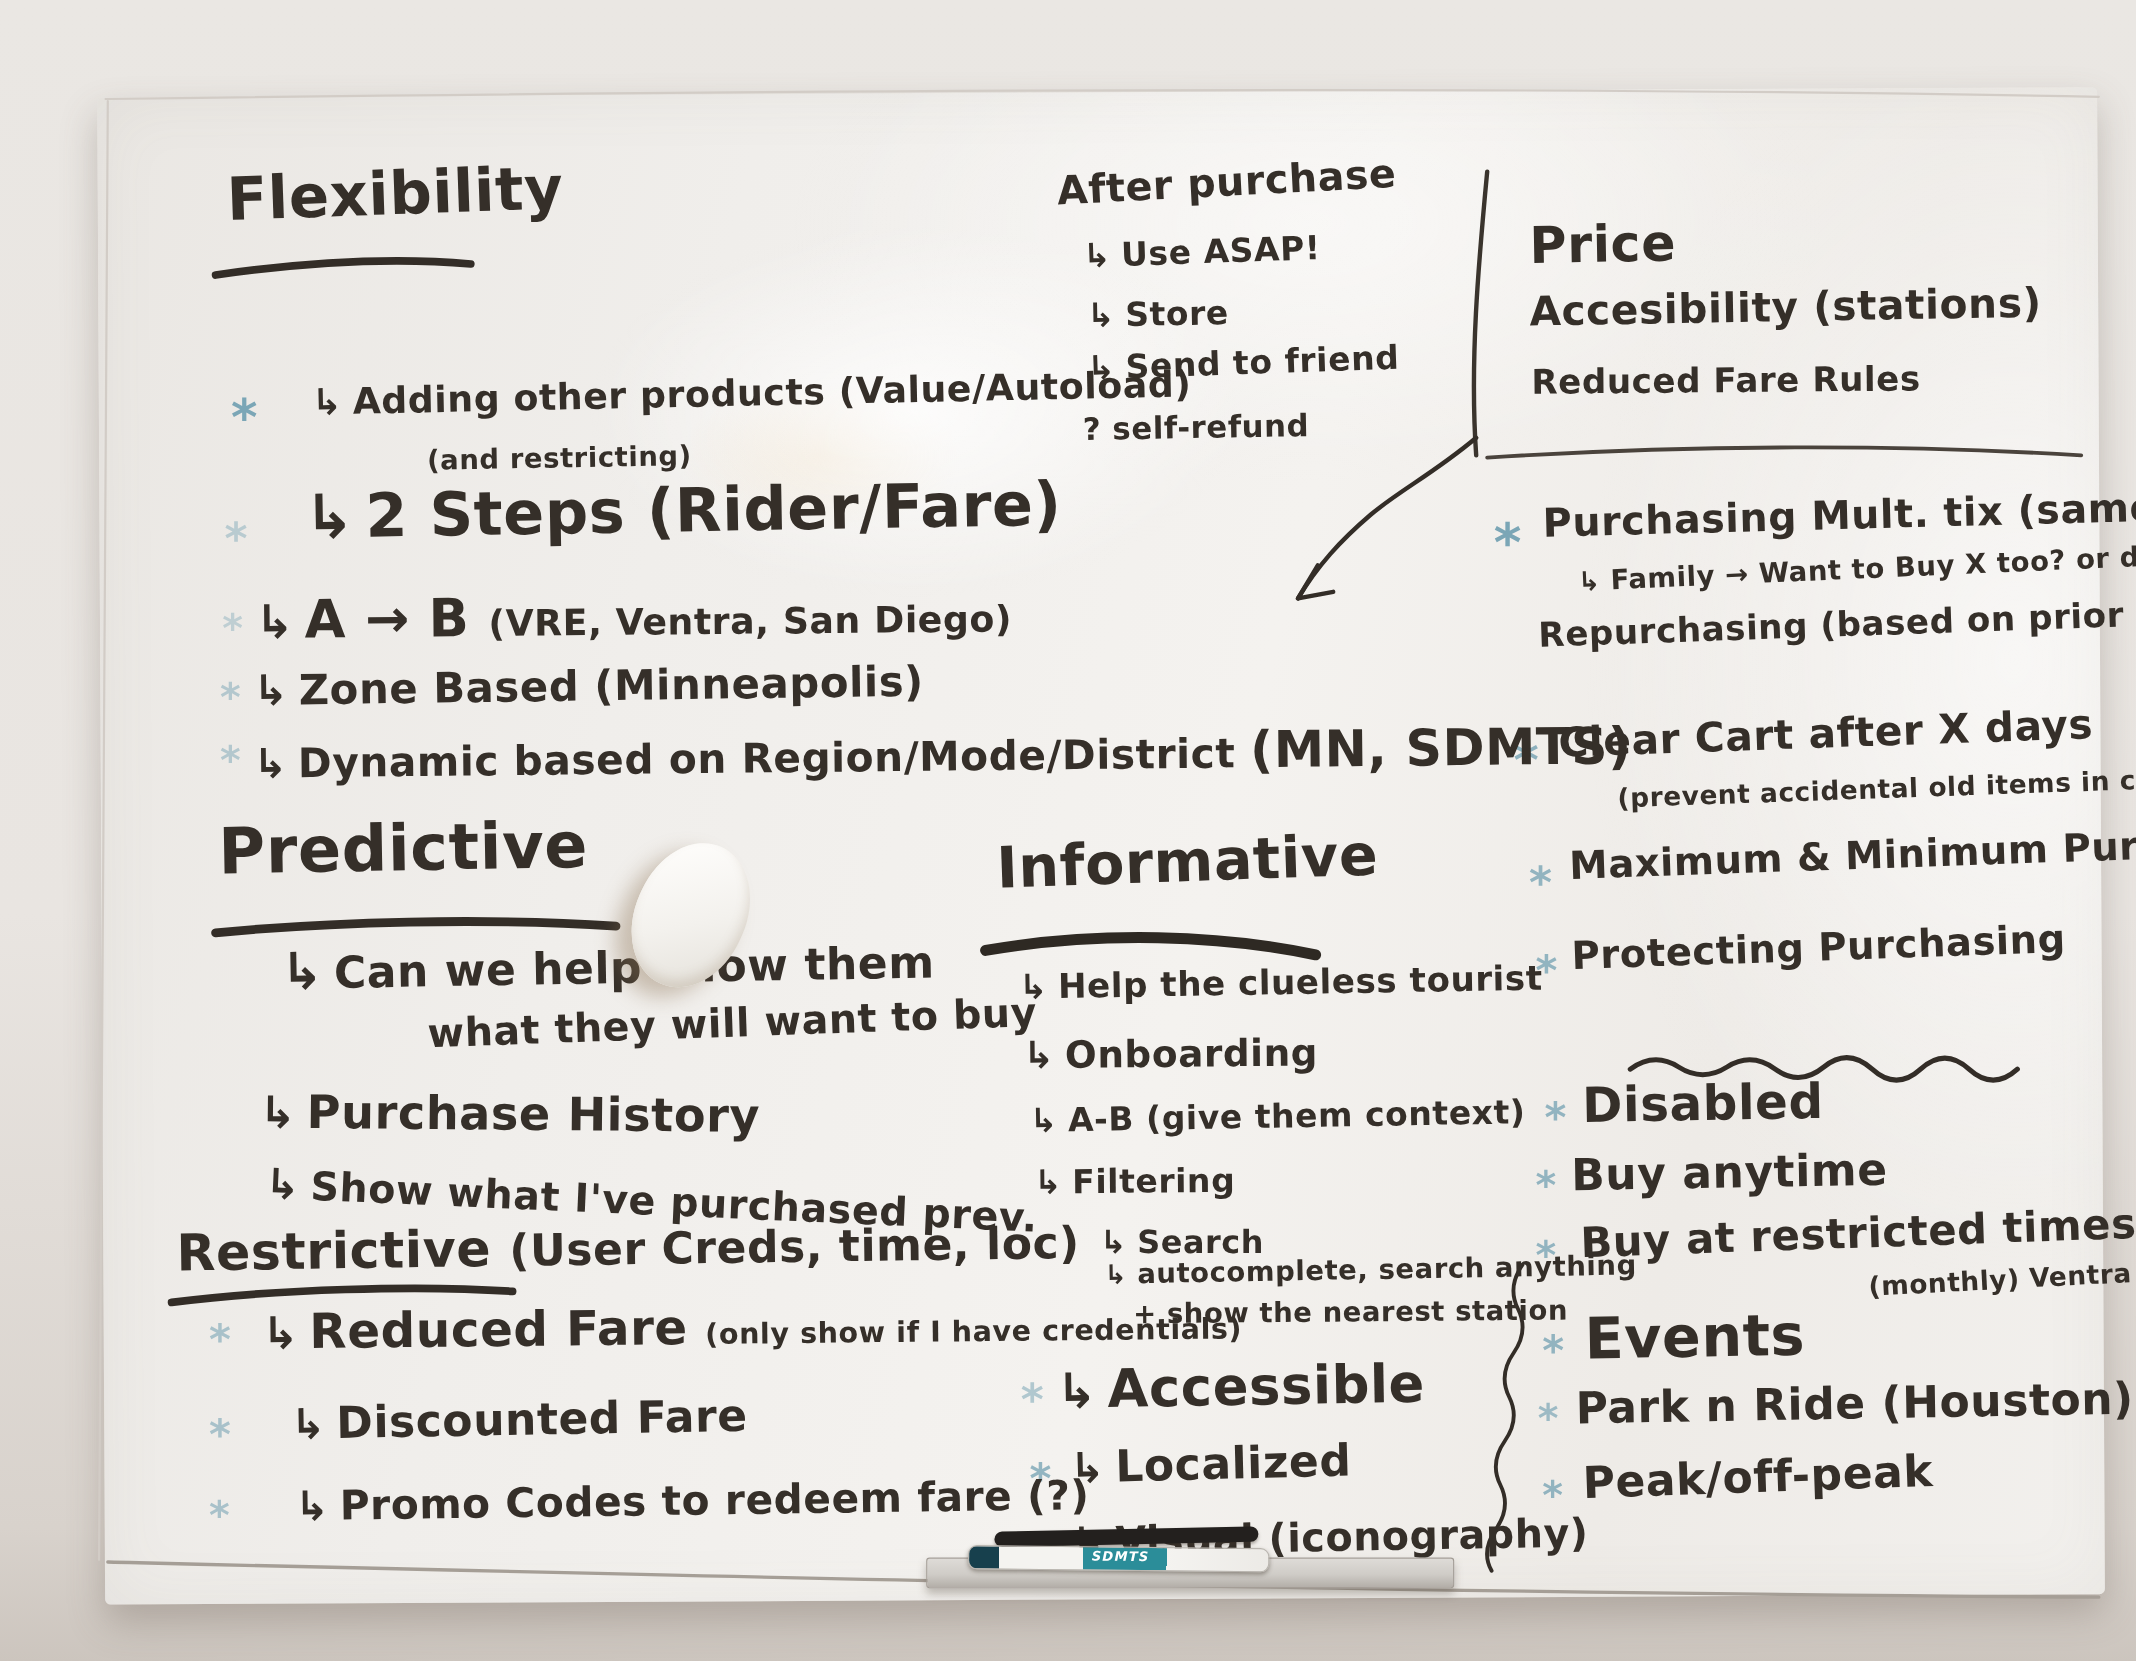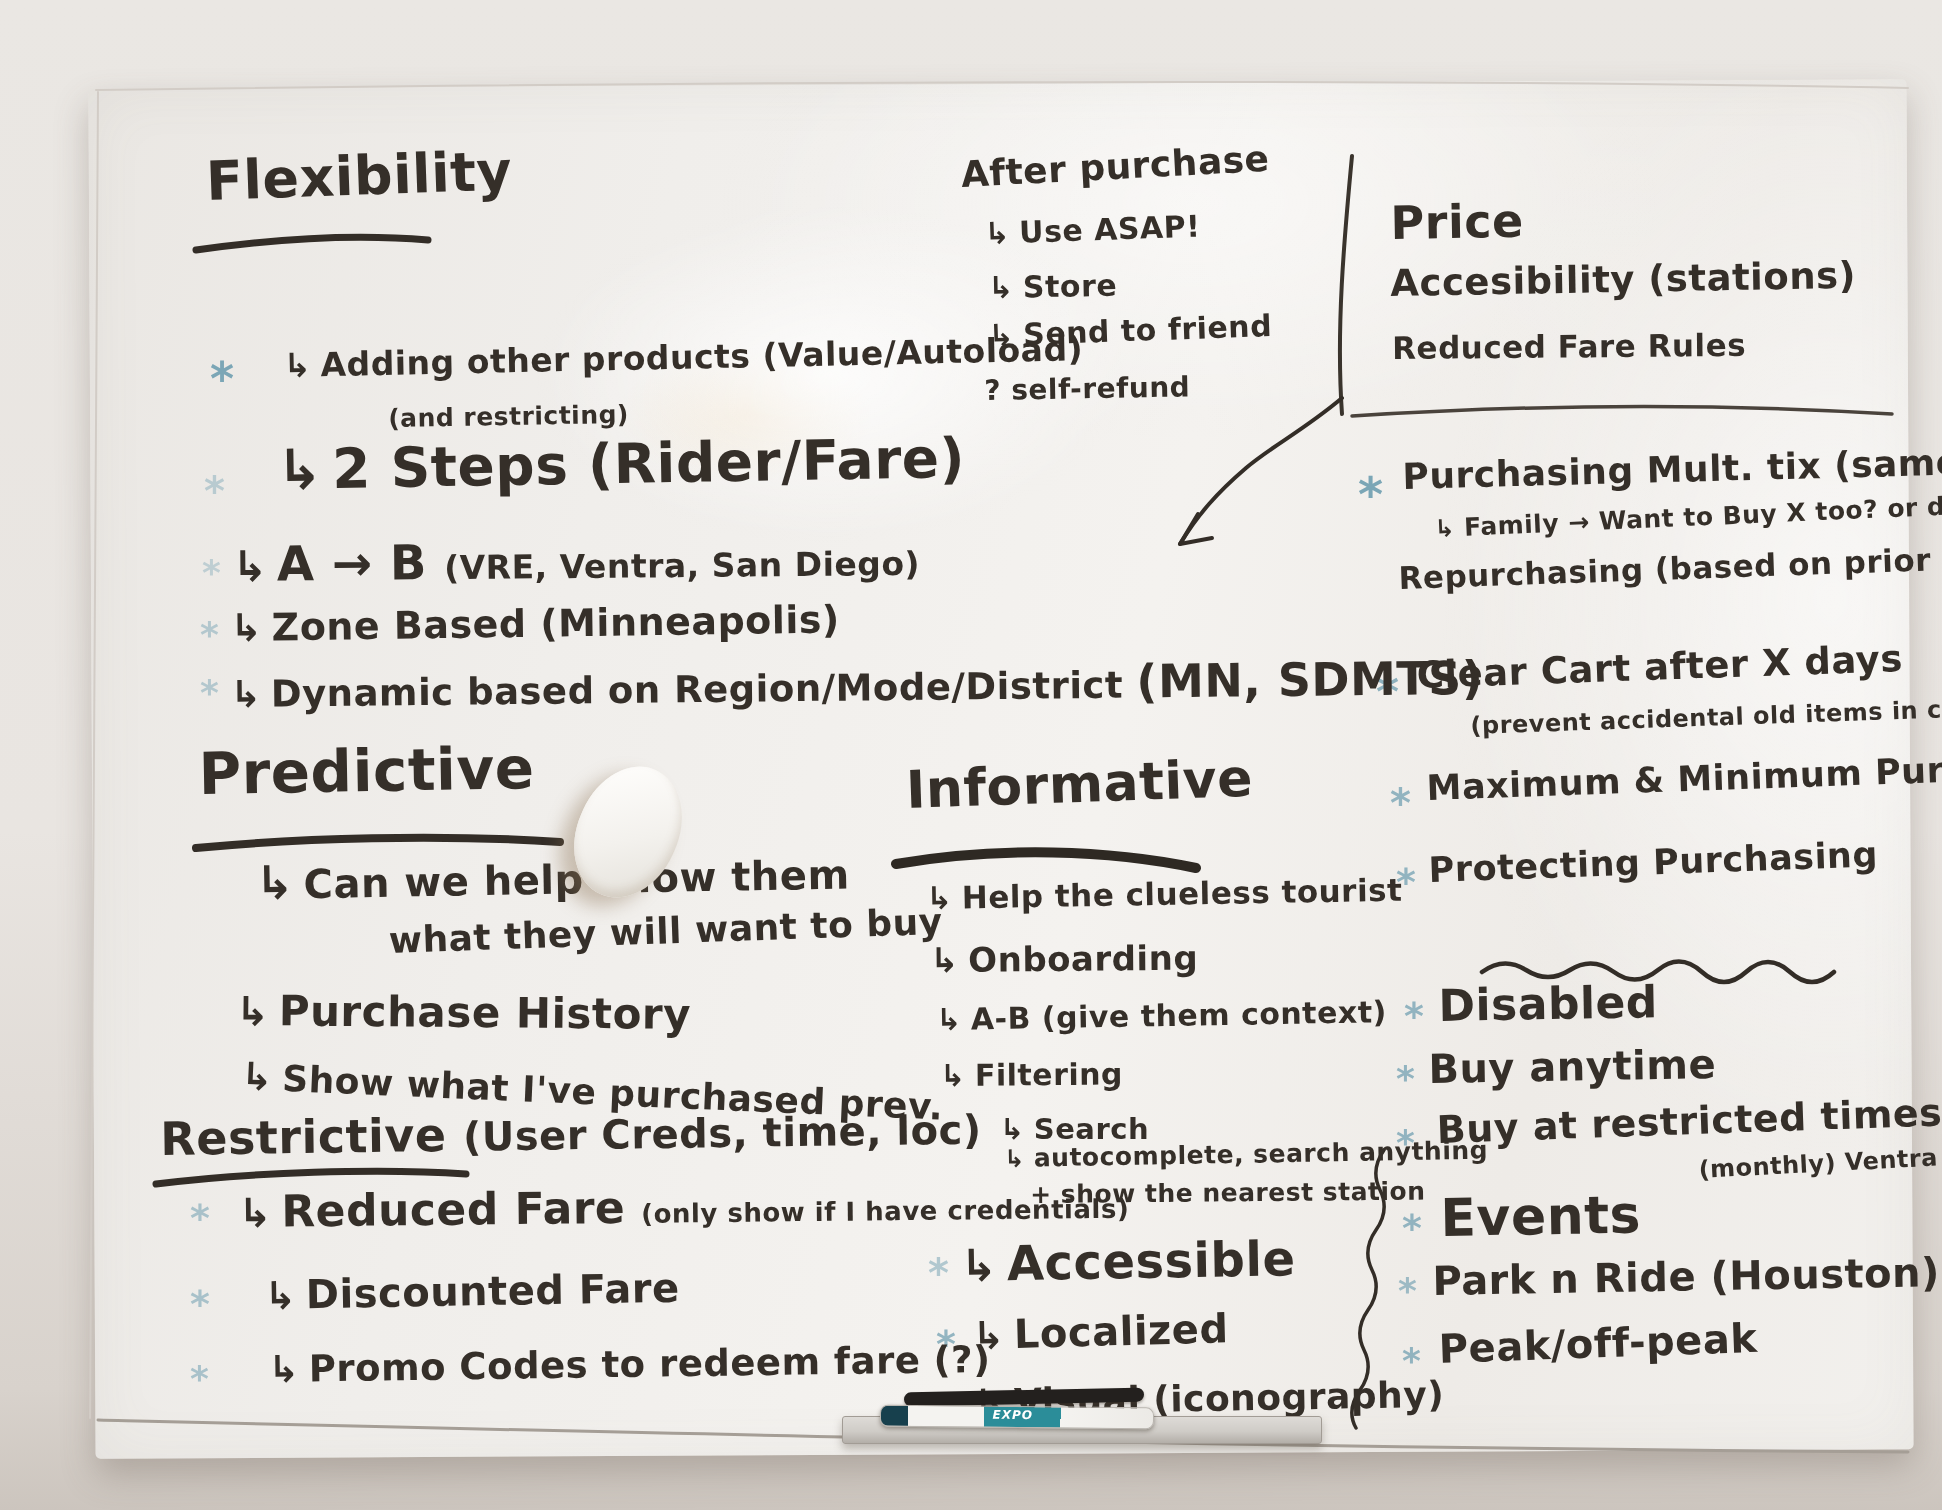--- a/index.html
+++ b/index.html
@@ -204,16 +204,16 @@
   <div class="t" style="left:1432px;top:1258px;font-size:40px;transform:rotate(-1deg);">Park n Ride (Houston)</div>
   <div class="ast" style="left:1402px;top:1340px;font-size:36px;opacity:.8;">*</div>
   <div class="t" style="left:1438px;top:1326px;font-size:40px;transform:rotate(-2deg);">Peak/off-peak</div>
 
   <div id="mouse"></div>
 
   <div id="tray">
     <div class="shelf"></div>
     <div class="marker" id="marker-black"></div>
     <div class="marker" id="marker-expo">
-      <span class="brand">EXPO</span>
+      <span class="brand">SDMTS</span>
     </div>
   </div>
 </div>
 
 </body></html>

